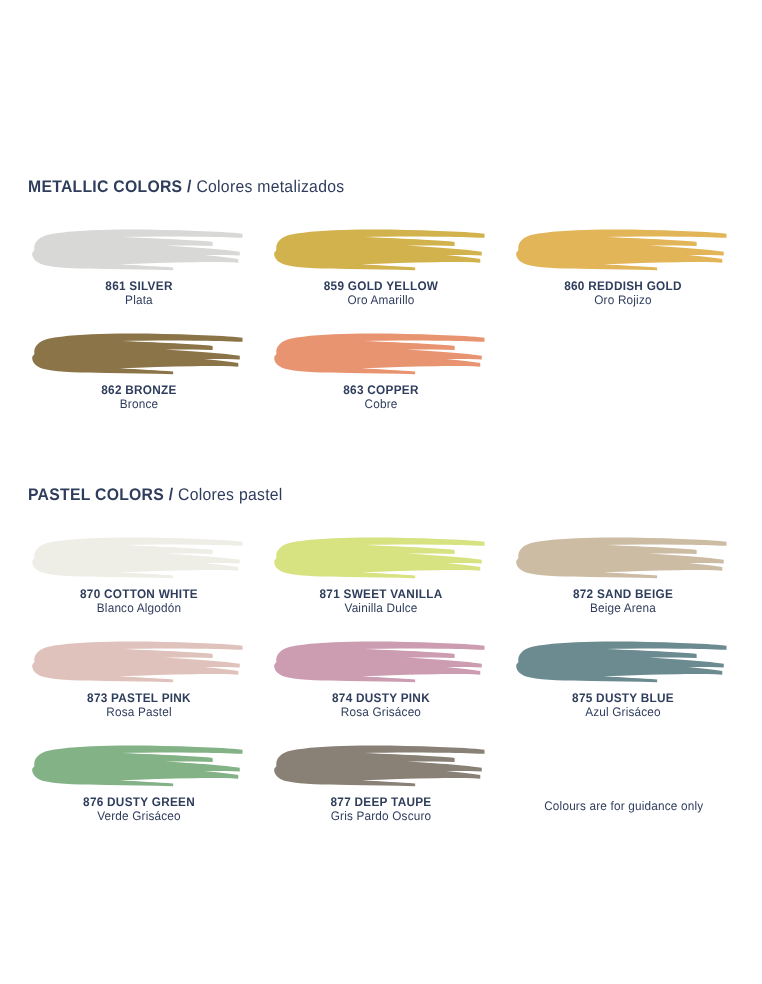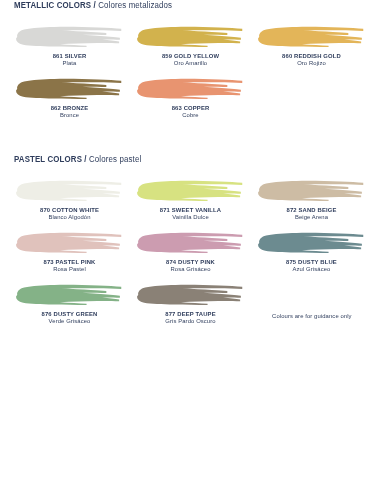--- a/index.html
+++ b/index.html
@@ -19,21 +19,21 @@
   .page {
     position: relative;
     width: 381px;
     height: 492px;
     box-sizing: border-box;
     padding: 0 14px;
   }
 
   
   .section { position: relative; }
-  .section-metallic { }
+  .section-metallic { padding-top: 88px; }
   .section-pastel   { padding-top: 26px; }
 
   .section-title {
     font-size: 8.4px;
     font-weight: 700;
     letter-spacing: 0.15px;
     color: #2f3d5c;
     margin: 0 0 14px 0;
     white-space: nowrap;
     transform: scaleX(0.94);

